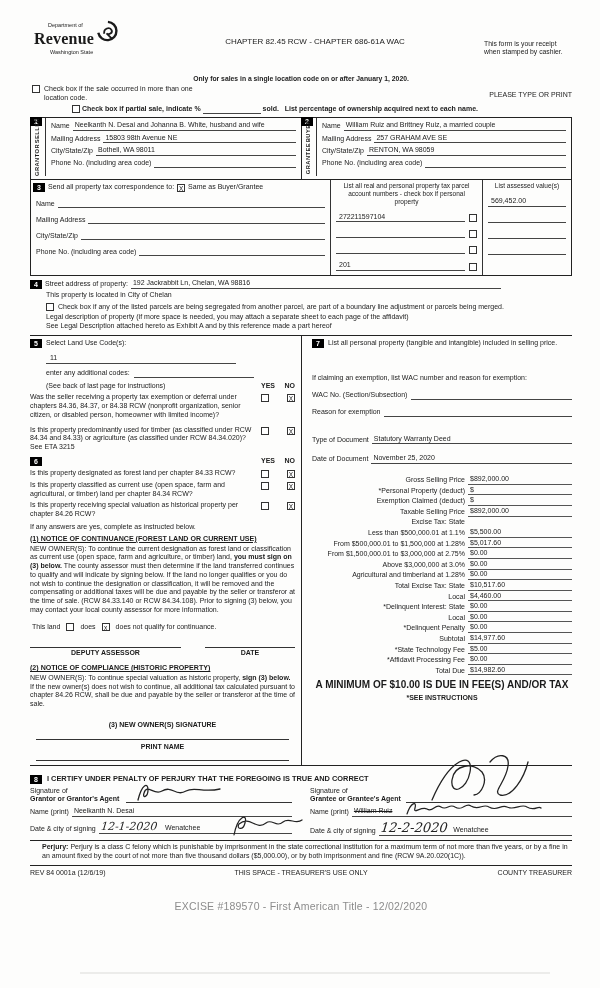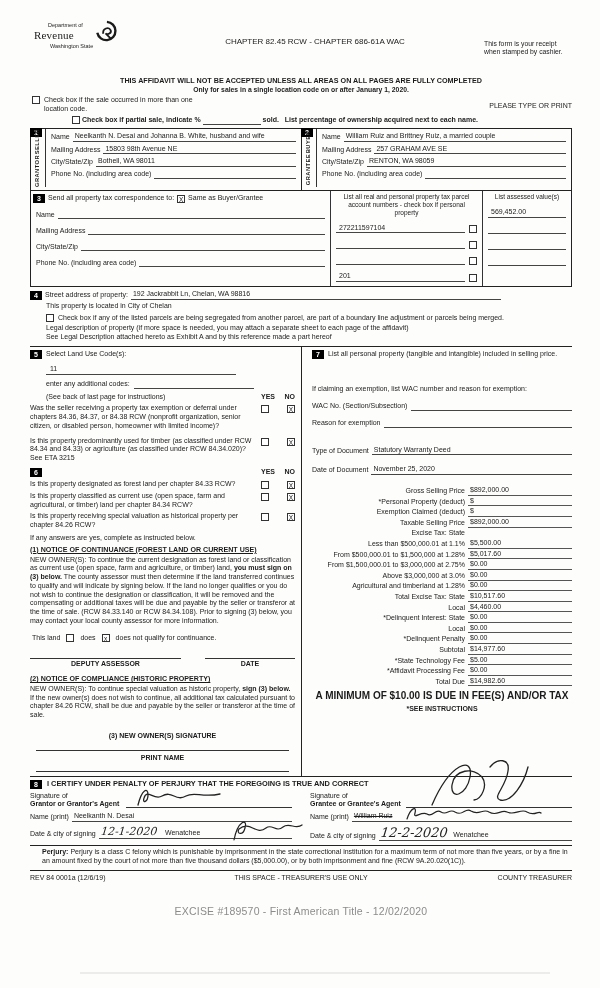--- a/index.html
+++ b/index.html
@@ -9,21 +9,21 @@
     font-family:"Liberation Sans", sans-serif; color:#1b1b1b; margin:0 auto;
     overflow:hidden;
   }
   .doc { position:absolute; left:30px; top:22px; width:542px; font-size:7px; line-height:1.25; }
 
   
   .hdr { position:relative; height:52px; }
   .logo { position:absolute; left:4px; top:0; display:flex; align-items:flex-start; }
   .logo-text { text-align:left; }
   .l-dept { font-size:5.5px; margin-left:14px; }
-  .l-rev { font-size:11px; font-weight:normal; letter-spacing:0.2px; font-family:"Liberation Serif", serif; }
+  .l-rev { font-size:16px; font-weight:bold; letter-spacing:0.2px; font-family:"Liberation Serif", serif;text-align:center; }
   .l-state { font-size:5.5px; margin-left:16px; }
   .logo-swirl { width:22px; height:22px; margin-left:2px; margin-top:-2px; }
   .hdr-center { position:absolute; left:150px; top:14px; width:270px; text-align:center; }
   .title { font-size:10.5px; font-weight:bold; }
   .subtitle { font-size:8px; margin-top:1px; }
   .hdr-right { position:absolute; right:0; top:18px; width:88px; font-size:6.8px; text-align:left; }
   .warning { text-align:center; font-weight:bold; font-size:7.2px; margin-top:2px; }
   .onlyfor { text-align:center; font-weight:bold; font-size:6.8px; margin-top:1px; }
   .row-multi { position:relative; margin-top:2px; padding-left:2px; display:flex; align-items:flex-start; }
   .row-multi .txt { width:150px; margin-left:4px; }
@@ -103,21 +103,21 @@
   .docrow .fv { font-weight:normal; }
   .taxes { margin-top:10px; }
   .tax-row { display:flex; align-items:flex-end; min-height:10.6px; }
   .tax-label { flex:1; text-align:right; padding-right:3px; white-space:nowrap; }
   .tax-value { width:104px; border-bottom:1px solid #555; padding-left:2px; min-height:9px; }
   .tax-value.nov { border-bottom:none; }
   .minimum { font-weight:bold; text-align:center; margin-top:4px; font-size:10px; }
   .seeinstr { font-weight:bold; text-align:center; margin-top:2px; }
 
   
-  .sec8 { border-top:1px solid #222; margin-top:0; padding-top:2px; position:relative; }
+  .sec8 { border-top:1px solid #222; margin-top:0; padding-top:8px; position:relative; }
   .certify { display:flex; align-items:center; gap:5px; font-weight:bold; font-size:7.4px; }
   .sgrid { display:grid; grid-template-columns:1fr 1fr; column-gap:18px; margin-top:3px; }
   .sigrow { display:flex; align-items:flex-end; }
   .siglab { width:96px; line-height:1.2; flex:none; }
   .siglab b { font-weight:bold; }
   .sigline { flex:1; border-bottom:1px solid #333; height:13px; position:relative; }
   .namerow { display:flex; align-items:flex-end; margin-top:4px; }
   .namerow .fv { position:relative; }
   .daterow { display:flex; align-items:flex-end; margin-top:4px; }
   .hand { font-family:"DejaVu Serif", serif; font-style:italic; font-size:11px; display:inline-block;
@@ -153,21 +153,20 @@
               <path d="M13 2 a10 10 0 1 1 -10.5 12" fill="none" stroke="#1b1b1b" stroke-width="2.6"></path>
               <path d="M9 15 C8 9 15 7 17 11 C18.5 14 14 17 11.5 14.5 L17 20" fill="none" stroke="#1b1b1b" stroke-width="2"></path>
             </svg>
         </div>
       </div>
       <div class="hdr-center">
         <div class="subtitle">CHAPTER 82.45 RCW - CHAPTER 686-61A WAC</div>
       </div>
       <div class="hdr-right">This form is your receipt when stamped by cashier.</div>
     </div>
-    <div class="warning">THIS AFFIDAVIT WILL NOT BE ACCEPTED UNLESS ALL AREAS ON ALL PAGES ARE FULLY COMPLETED</div>
     <div class="onlyfor">Only for sales in a single location code on or after January 1, 2020.</div>
     <div class="row-multi">
       <span class="cb"></span>
       <span class="txt">Check box if the sale occurred in more than one location code.</span>
       <span class="type-print">PLEASE TYPE OR PRINT</span>
     </div>
     <div class="row-partial">
       <span class="cb"></span>
       <b>Check box if partial sale, indicate %</b>
       <span class="ul" style="width:58px;"></span>

